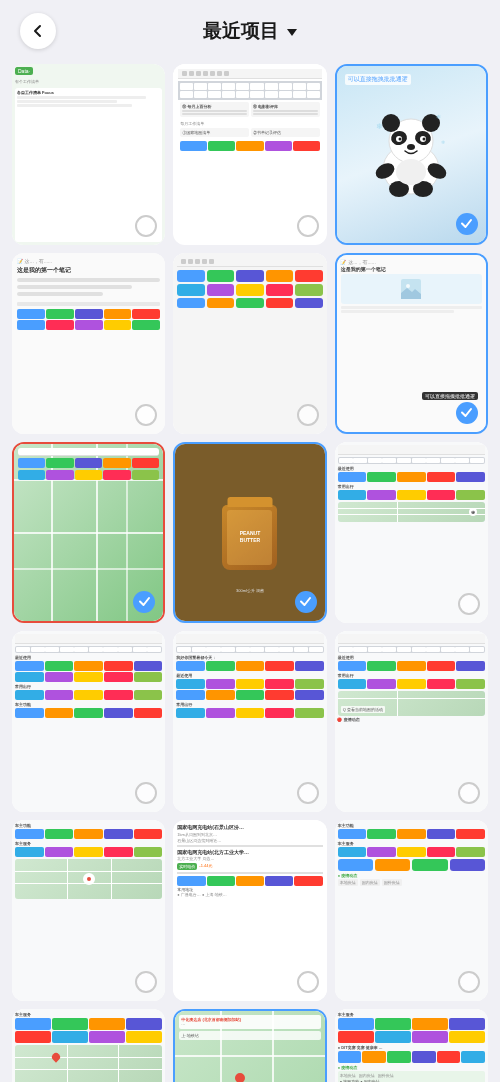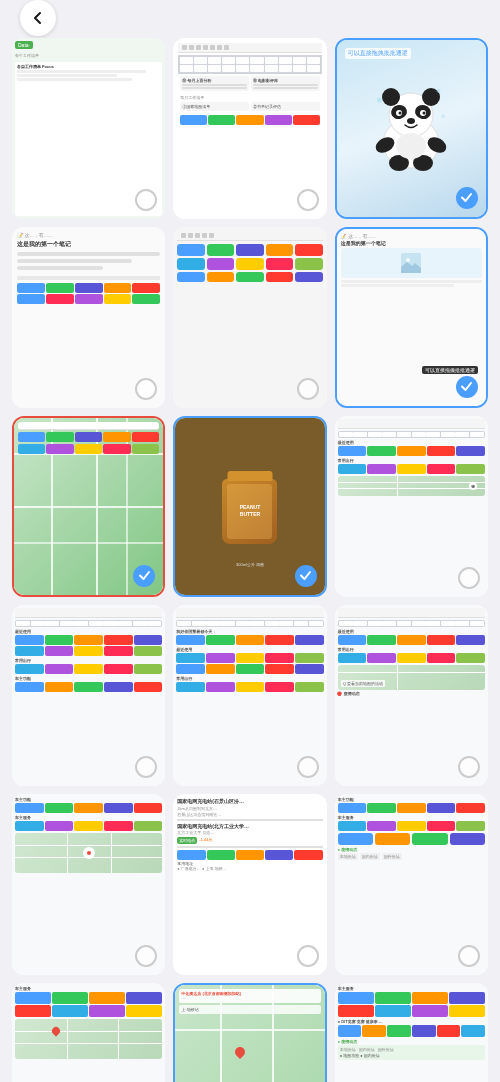--- a/index.html
+++ b/index.html
@@ -182,20 +182,24 @@
     }
   </style>
 </head>
 <body>
 
 <div class="header">
   <div class="back-btn">
     <svg viewBox="0 0 16 16" fill="none">
       <path d="M10 3L5 8L10 13" stroke="#1a1a1a" stroke-width="2" stroke-linecap="round" stroke-linejoin="round"></path>
     </svg>
+  </div>
+  <div class="header-title">
+    <span>最近项目</span>
+    <span class="dropdown-arrow"></span>
   </div>
 </div>
 
 <div class="grid-container">
 
   <div class="card">
     <div class="card-inner">
       <div class="card-screenshot" style="background:#f0f7f0; padding:3px;">
         <div style="background:#4caf50; color:white; font-size:5px; padding:1px 3px; border-radius:2px; margin-bottom:2px; display:inline-block; align-self:flex-start;">Data·</div>
         <div style="font-size:4px; color:#888; margin-bottom:2px;">有个工作清单</div>

